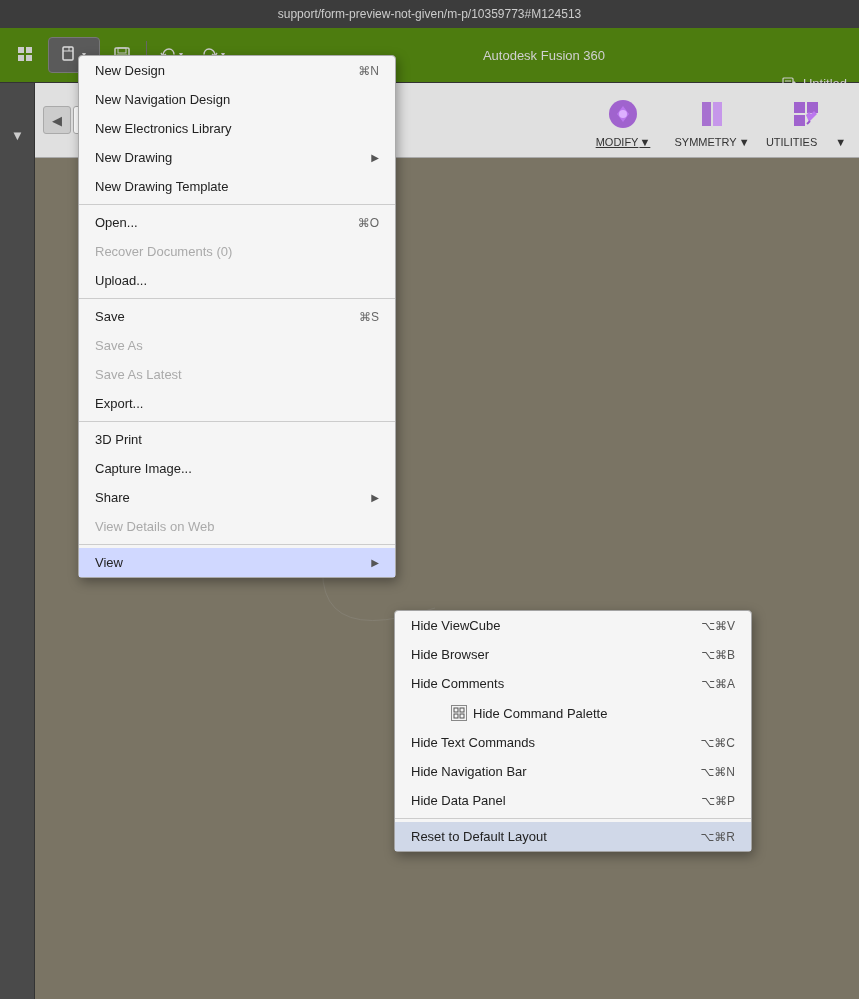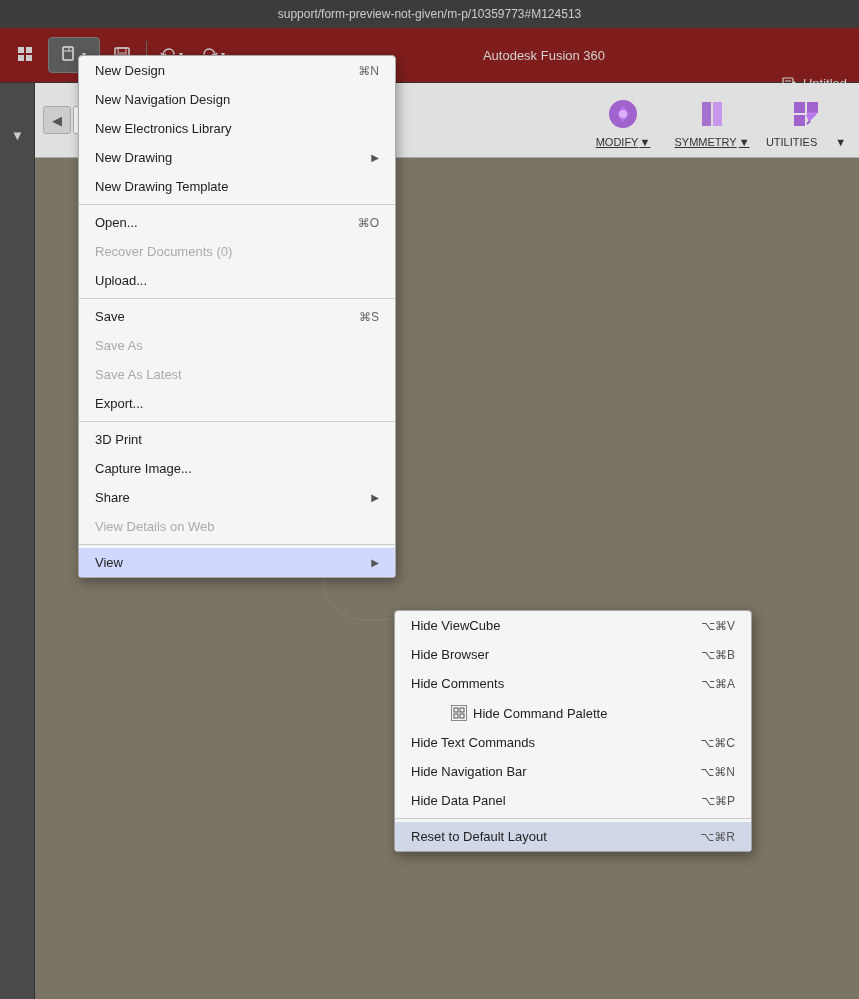--- a/index.html
+++ b/index.html
@@ -11,21 +11,21 @@
       background: #7a7464;
       overflow: hidden;
       position: relative;
     }
 
     
     .toolbar {
       position: absolute;
       top: 28px; left: 0; right: 0;
       height: 55px;
-      background: #7f1d1d;
+      background: #4d7c0f;
       display: flex;
       align-items: center;
       padding: 0 8px;
       gap: 4px;
       border-bottom: 1px solid #333;
     }
 
     .toolbar-icon {
       width: 36px; height: 36px;
       display: flex; align-items: center; justify-content: center;
@@ -297,21 +297,21 @@
   </div>
 
   <div style="display:flex; flex-direction:column; align-items:center; min-width:90px; cursor:pointer; margin-right:4px;">
     <div style="width:44px; height:44px; display:flex; align-items:center; justify-content:center;">
       <svg width="36" height="36" viewBox="0 0 36 36">
         <rect x="8" y="6" width="9" height="24" fill="#9955cc" opacity="0.8"></rect>
         <rect x="19" y="6" width="9" height="24" fill="#bb77ee" opacity="0.7"></rect>
         <line x1="18" y1="4" x2="18" y2="32" stroke="#ddd" stroke-width="1.5"></line>
       </svg>
     </div>
-    <div style="font-size:11px; color:#333; display:flex; align-items:center; gap:2px;text-decoration:underline;">
+    <div style="font-size:11px; color:#333; display:flex; align-items:center; gap:2px;">
       <span>SYMMETRY</span>
       <span>▼</span>
     </div>
   </div>
 
   <div style="display:flex; flex-direction:column; align-items:center; min-width:90px; cursor:pointer;">
     <div style="width:44px; height:44px; display:flex; align-items:center; justify-content:center;">
       <svg width="36" height="36" viewBox="0 0 36 36">
         <rect x="6" y="6" width="11" height="11" fill="#9955cc" opacity="0.9"></rect>
         <rect x="19" y="6" width="11" height="11" fill="#9955cc" opacity="0.9"></rect>

